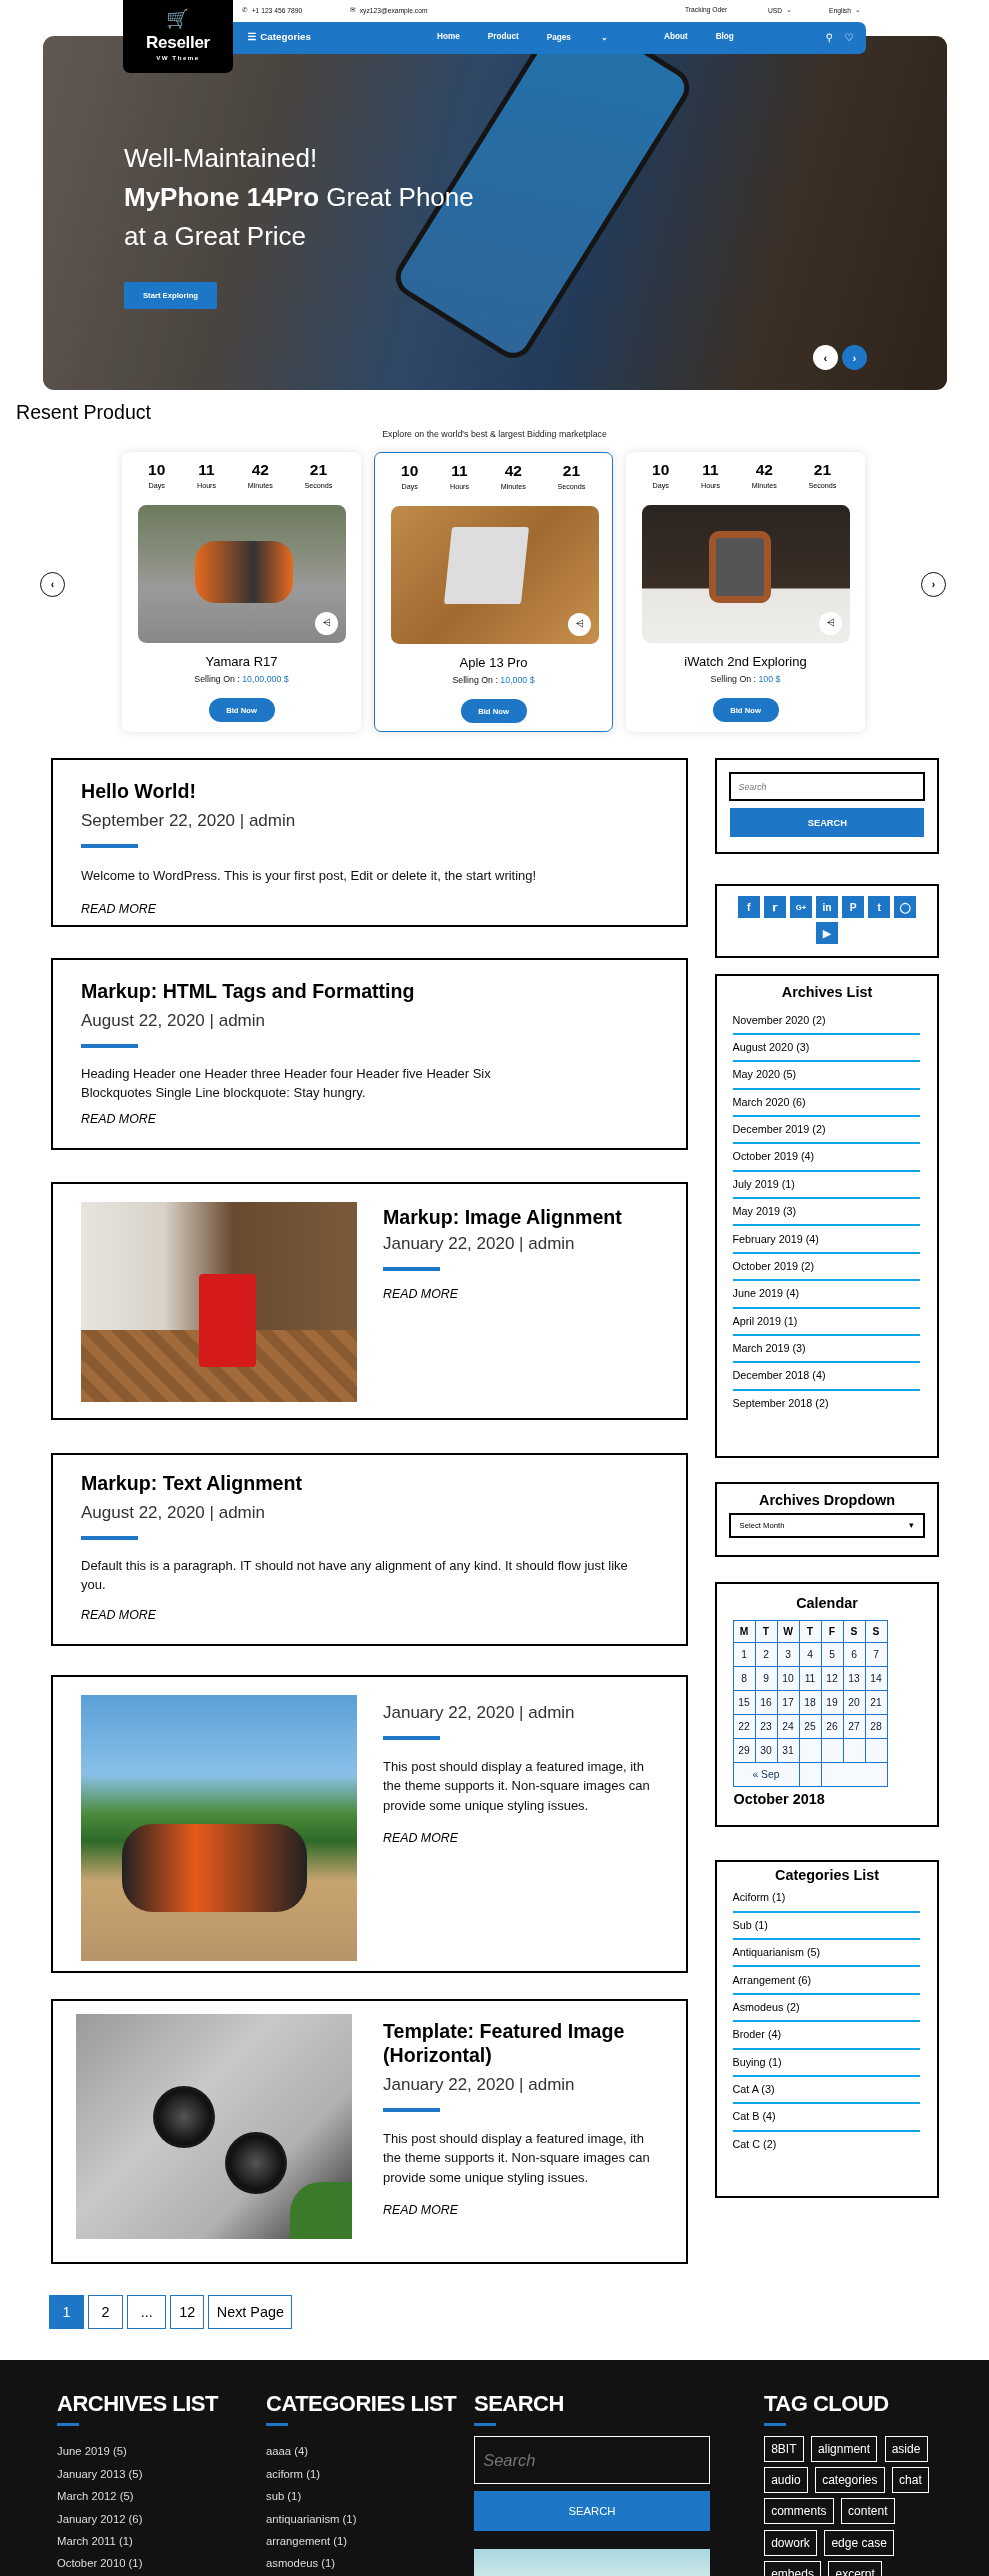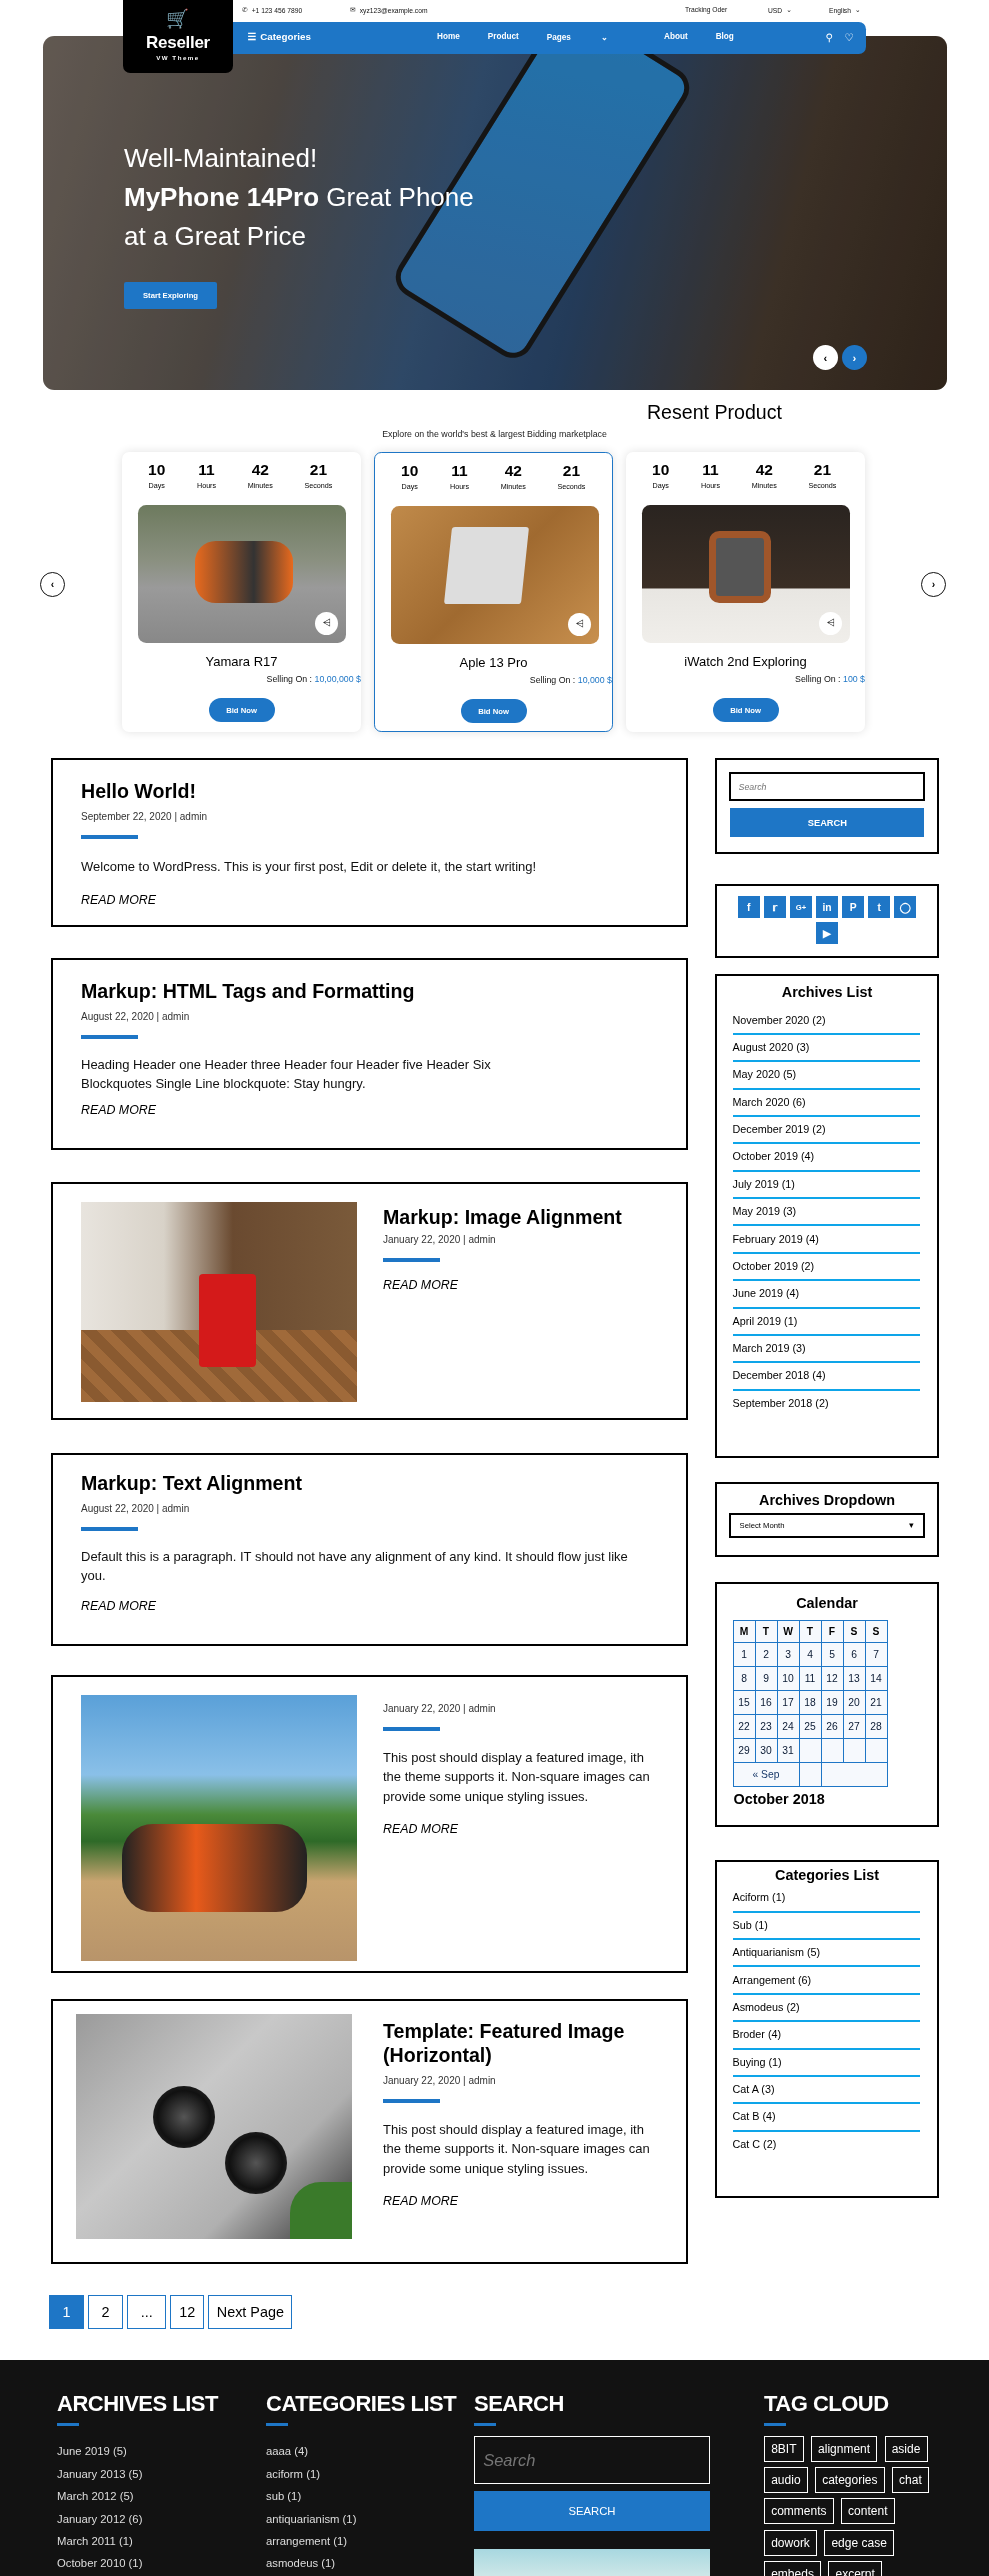--- a/index.html
+++ b/index.html
@@ -18,38 +18,38 @@
 .nav .icons{position:absolute;right:12.4px;top:9.3px;display:flex;gap:11.3px;font-size:10.3px}
 
 .hero{position:absolute;left:43px;top:36px;width:904px;height:354px;border-radius:11.3px;overflow:hidden;background:linear-gradient(105deg,#7a6f66 0%,#5d5650 25%,#3a5a80 45%,#2c4a70 60%,#4a3c30 80%,#3a2c20 100%)}
 .hero .phone{position:absolute;left:422px;top:-20.6px;width:155px;height:335px;background:linear-gradient(160deg,#2b8fd6,#3a7fc0);border:5.2px solid #1b1b1b;border-radius:20.6px;transform:rotate(32deg)}
 .hero .shade{position:absolute;inset:0;background:rgba(0,0,0,.2)}
 .hero .txt{position:absolute;left:81px;top:103px;color:#fff;font-size:26px;line-height:39px}
 .hero .txt b{font-weight:bold}
 .hero .btn{position:absolute;left:81px;top:246px;width:93px;height:27px;background:#1e76c6;color:#fff;font-size:7.7px;font-weight:bold;border-radius:2.1px;display:flex;align-items:center;justify-content:center}
 .hero .arr{position:absolute;top:309px;width:25px;height:25px;border-radius:50%;display:flex;align-items:center;justify-content:center;font-size:11.3px;font-weight:bold}
 
-.rp-title{position:absolute;left:0;width:782px;top:401px;text-align:right;font-size:19.6px}
+.rp-title{position:absolute;left:16px;width:782px;top:401px;text-align:left;font-size:19.6px}
 .rp-sub{position:absolute;left:0;width:989px;top:429px;text-align:center;font-size:8.8px;color:#222}
 .card{position:absolute;top:452px;width:239px;height:280px;background:#fff;border-radius:7.2px;box-shadow:0 0 9.3px rgba(0,0,0,.12)}
 .card.active{border:1.5px solid #1e76c6}
 .timer{position:absolute;left:10.3px;top:9.3px;width:216px;display:flex;justify-content:space-around;text-align:center}
 .timer .n{font-size:15.5px;font-weight:bold}
 .timer .l{font-size:7.2px;margin-top:2.1px}
 .card .img{position:absolute;left:15.5px;top:53px;width:208px;height:138px;border-radius:8.2px;overflow:hidden}
 .card .share{position:absolute;right:7.2px;bottom:8.2px;width:23px;height:23px;border-radius:50%;background:#fff;display:flex;align-items:center;justify-content:center;font-size:10.3px}
 .card .pname{position:absolute;left:0;width:100%;top:202px;text-align:center;font-size:13px}
-.card .price{position:absolute;left:0;width:100%;top:222px;text-align:right;font-size:8.8px}
+.card .price{position:absolute;left:0;width:100%;top:222px;text-align:center;font-size:8.8px}
 .card .price span{color:#1e76c6}
 .card .bid{position:absolute;left:50%;top:246px;transform:translateX(-50%);width:66px;height:24px;border-radius:12px;background:#1e76c6;color:#fff;font-weight:bold;font-size:7.7px;display:flex;align-items:center;justify-content:center}
 .side-arrow{position:absolute;top:572px;width:25px;height:25px;border:1px solid #111;border-radius:50%;display:flex;align-items:center;justify-content:center;font-size:10.3px;font-weight:bold}
 
 .post{position:absolute;left:51px;width:637px;border:2.1px solid #000;background:#fff}
 .post h2{font-size:19.6px;font-weight:bold;line-height:24px}
-.post .meta{font-size:10px;color:#333;margin-top:8.2px}
+.post .meta{font-size:17px;color:#333;margin-top:8.2px}
 .post .bar{width:57px;height:4.1px;background:#1e76c6;margin-top:13.4px}
 .post .body{font-size:13px;line-height:19px;margin-top:17.5px;color:#111}
 .post .rm{font-size:12.4px;font-style:italic;margin-top:17.5px}
 .post .pad{position:absolute;left:28px;right:28px;top:18.5px}
 .post .pimg{position:absolute;left:28px;width:276px;overflow:hidden}
 .post .ptxt{position:absolute;left:330px;right:20.6px}
 
 .wid{position:absolute;left:715px;width:224px;border:2.1px solid #000;background:#fff}
 .wid h3{text-align:center;font-size:14.4px;font-weight:bold;margin-top:8.2px}
 .wid ul{list-style:none;margin:9.3px 17.5px 0 15.5px}

